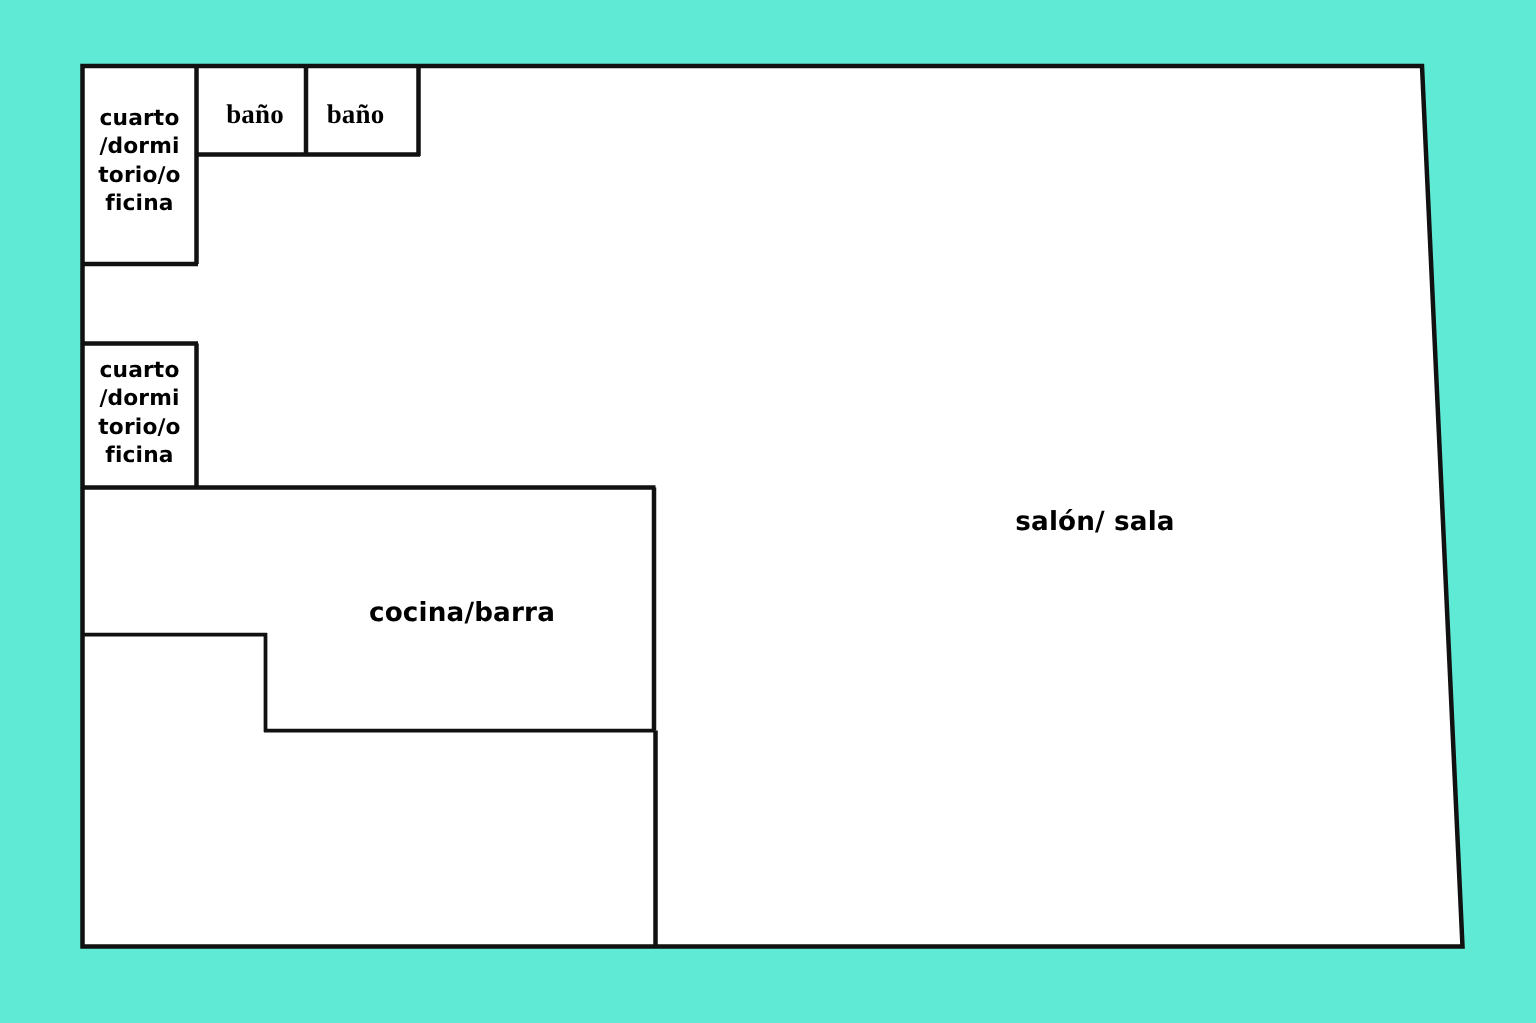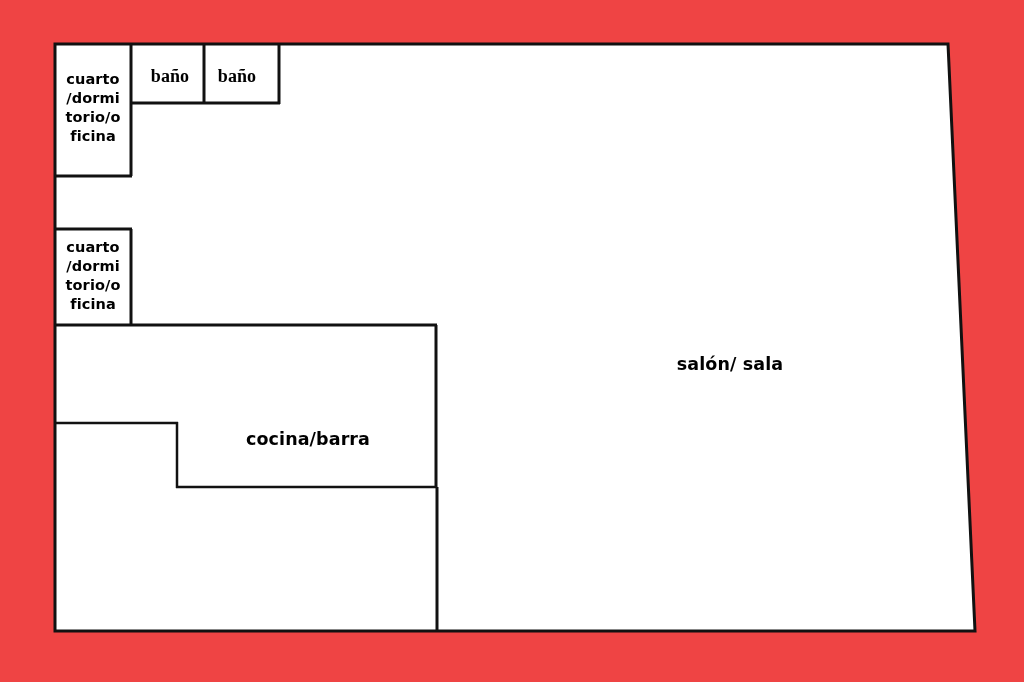--- a/index.html
+++ b/index.html
@@ -11,21 +11,21 @@
   body {
     width: 1024px;
     height: 682px;
     font-family: "DejaVu Sans", "Liberation Sans", sans-serif;
     overflow: hidden;
   }
   #plan-root {
     position: relative;
     width: 1024px;
     height: 682px;
-    background: #ef4444;
+    background: #5eead4;
   }
   #plan-svg {
     position: absolute;
     left: 0;
     top: 0;
     width: 1024px;
     height: 682px;
     display: block;
   }
   .room-label {
@@ -51,22 +51,22 @@
     font-size: 17.5px;
   }
   .label-living {
     font-size: 17.5px;
   }
   
   #label-bedroom-1 { left: 56px; top: 70px; }
   #label-bedroom-2 { left: 56px; top: 238px; }
   #label-bath-1 { left: 140px; top: 65px; width: 60px; }
   #label-bath-2 { left: 206px; top: 65px; width: 62px; }
-  #label-kitchen { left: 213px; top: 428px; width: 190px; }
-  #label-living { left: 630px; top: 337px; width: 200px; margin-top: 16px; }
+  #label-kitchen { left: 213px; top: 398px; width: 190px; }
+  #label-living { left: 630px; top: 337px; width: 200px; }
 </style>
 </head>
 <body>
 
 <div id="plan-root">
 
   <svg id="plan-svg" viewBox="0 0 1024 682" xmlns="http://www.w3.org/2000/svg" shape-rendering="geometricPrecision">
 
     <polygon points="55,44 948,44 975,631 55,631" fill="#ffffff" stroke="#111111" stroke-width="3" stroke-linejoin="miter"></polygon>
 

